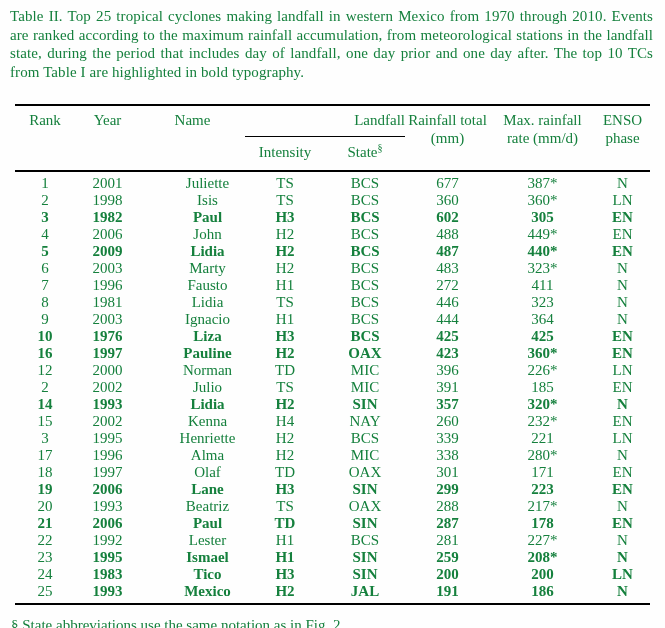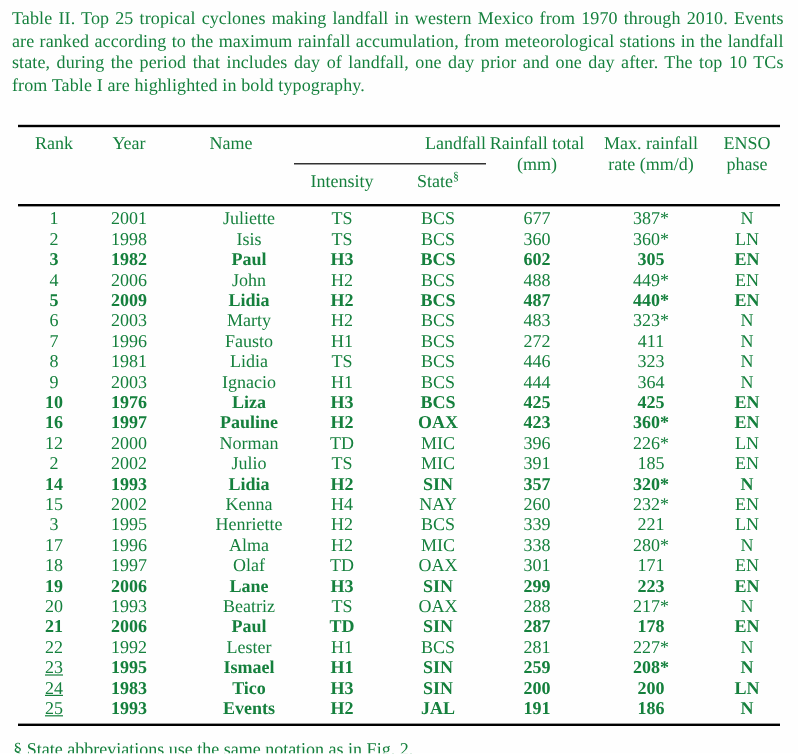--- a/index.html
+++ b/index.html
@@ -81,21 +81,20 @@
     padding-top: 3px;
   }
   tbody tr:last-child td {
     padding-bottom: 3px;
   }
   tr.bold-row td {
     font-weight: bold;
   }
   tr.bold-row td.no-bold {
     font-weight: normal;
-    text-decoration: underline;
   }
   .footnotes {
     margin-top: 9px;
     margin-left: 1px;
     font-size: 15px;
     line-height: 23px;
   }
 </style>
 </head>
 <body>
@@ -376,21 +375,21 @@
           <td class="name-cell">Tico</td>
           <td>H3</td>
           <td>SIN</td>
           <td>200</td>
           <td>200</td>
           <td>LN</td>
         </tr>
         <tr class="bold-row">
           <td class="no-bold">25</td>
           <td>1993</td>
-          <td class="name-cell">Events</td>
+          <td class="name-cell">Mexico</td>
           <td>H2</td>
           <td>JAL</td>
           <td>191</td>
           <td>186</td>
           <td>N</td>
         </tr>
       </tbody>
   </table>
 
   <div class="footnotes">

